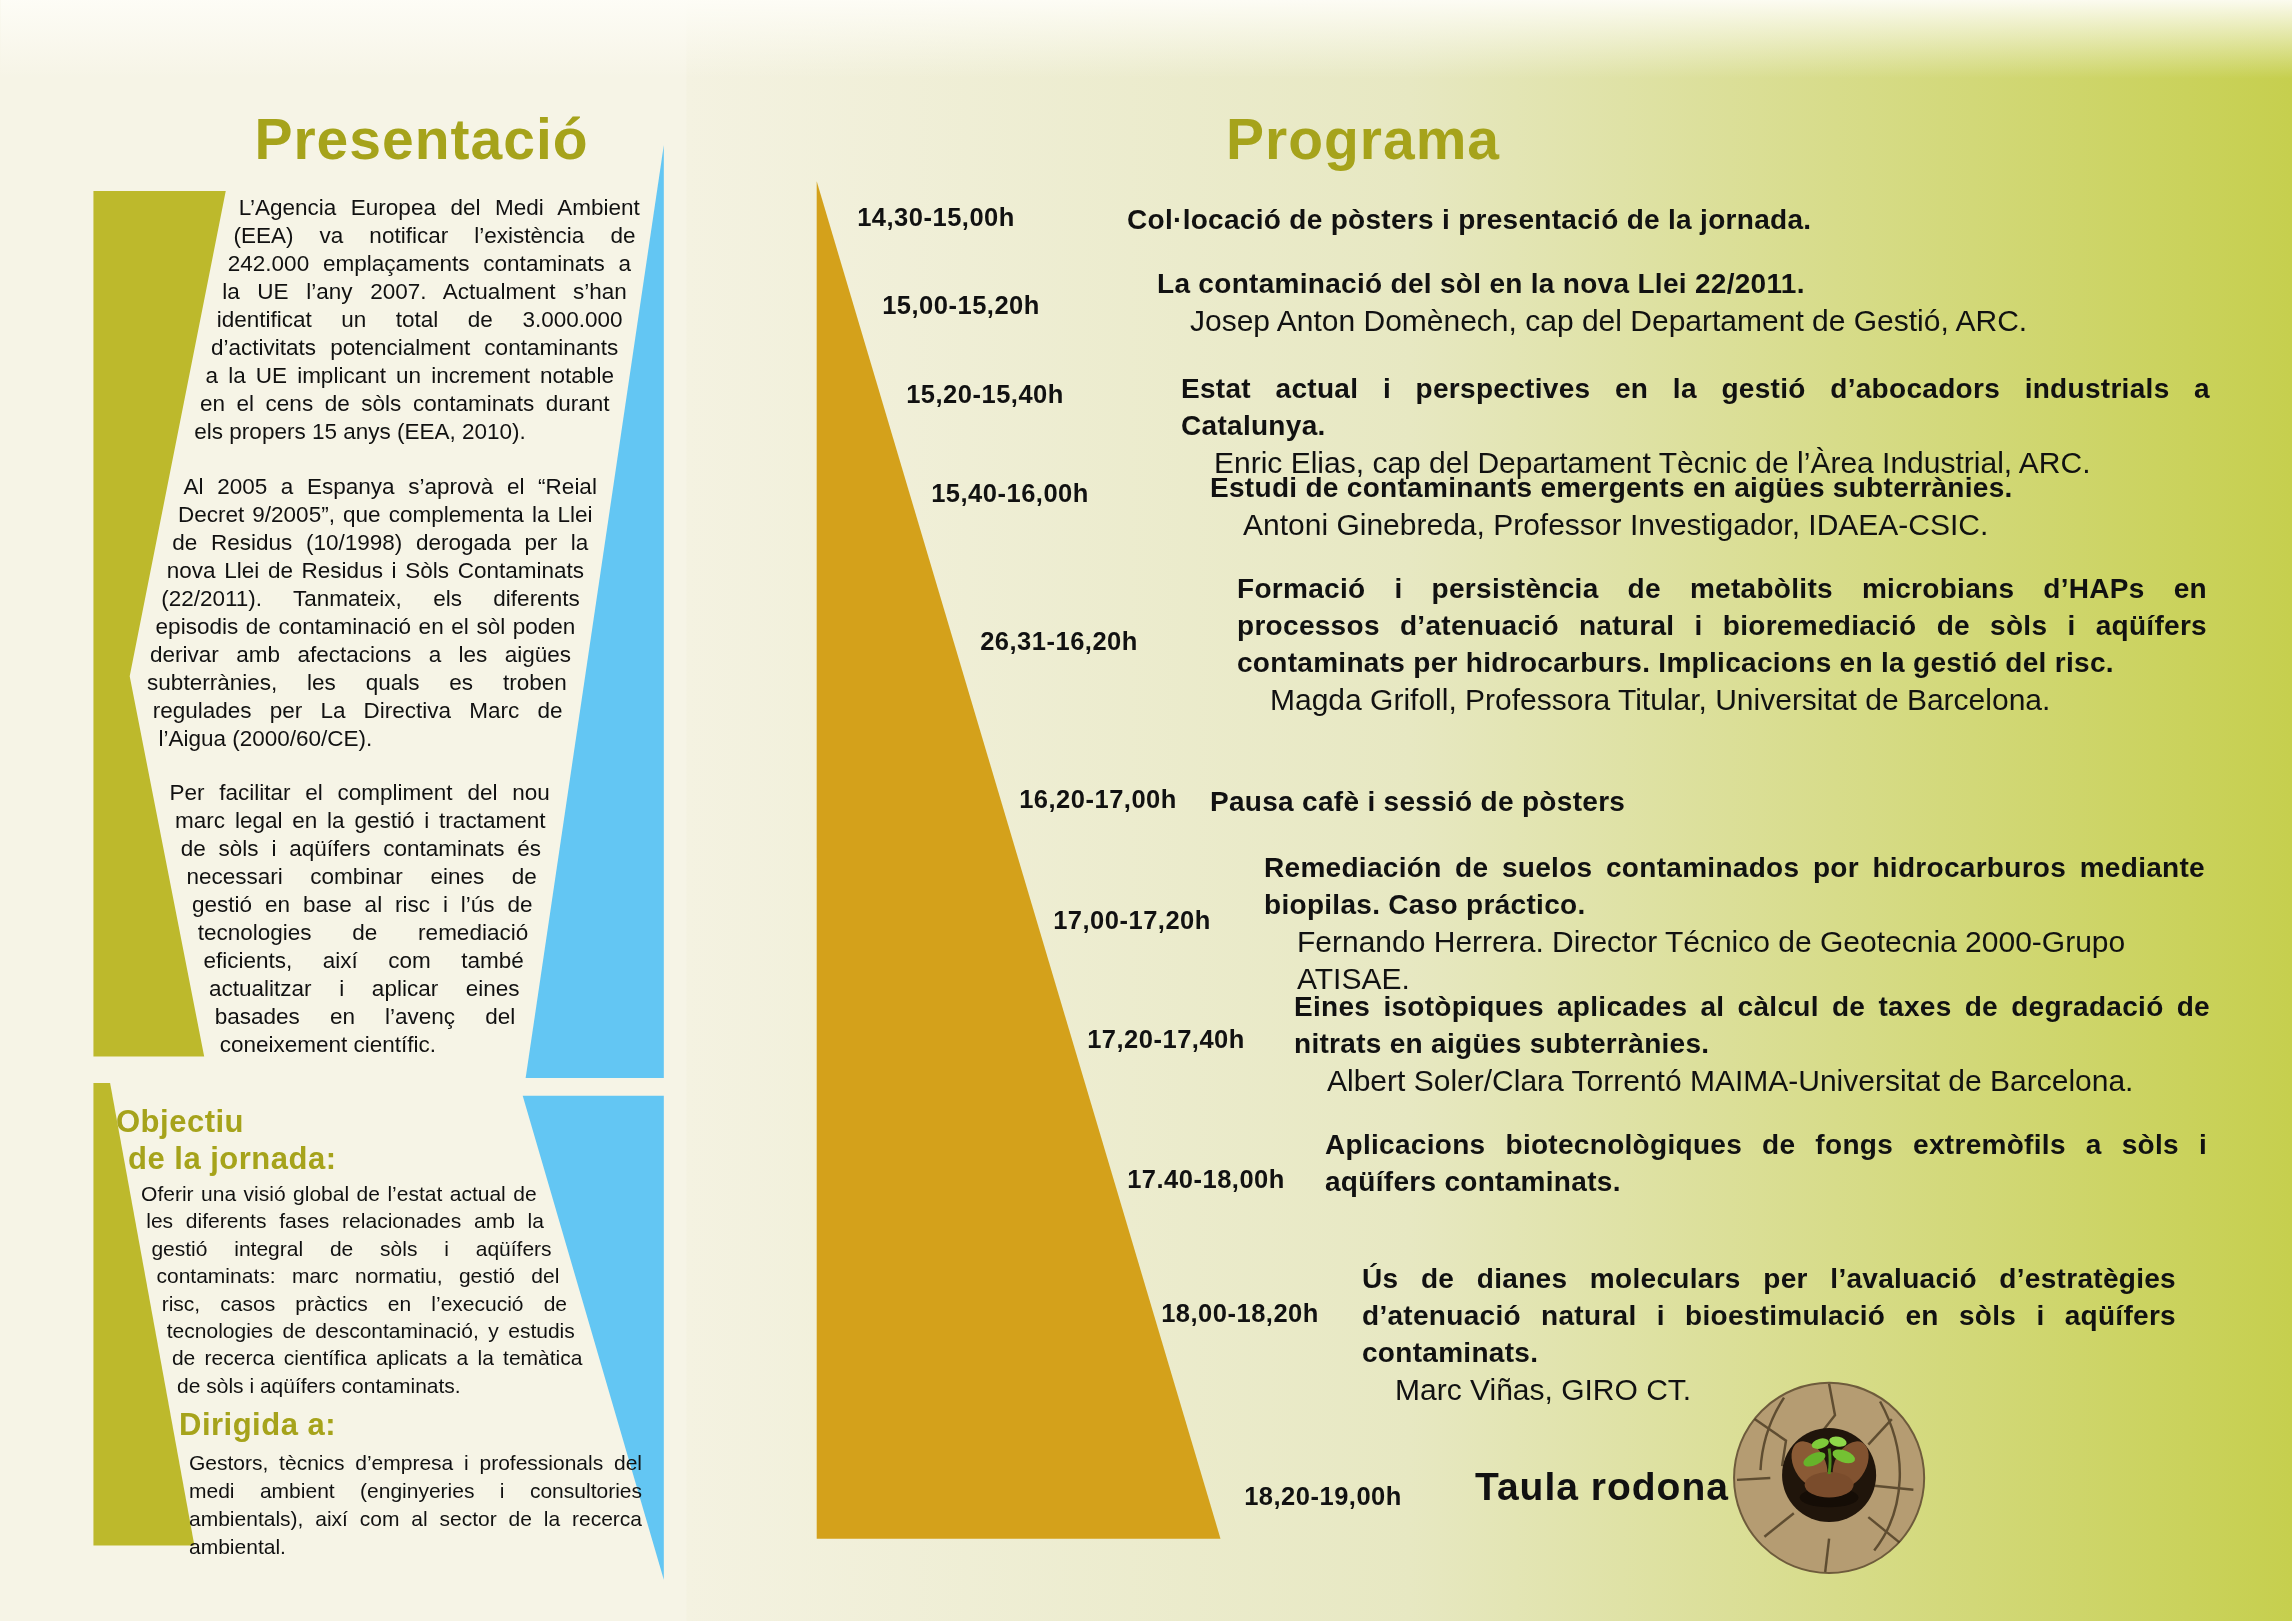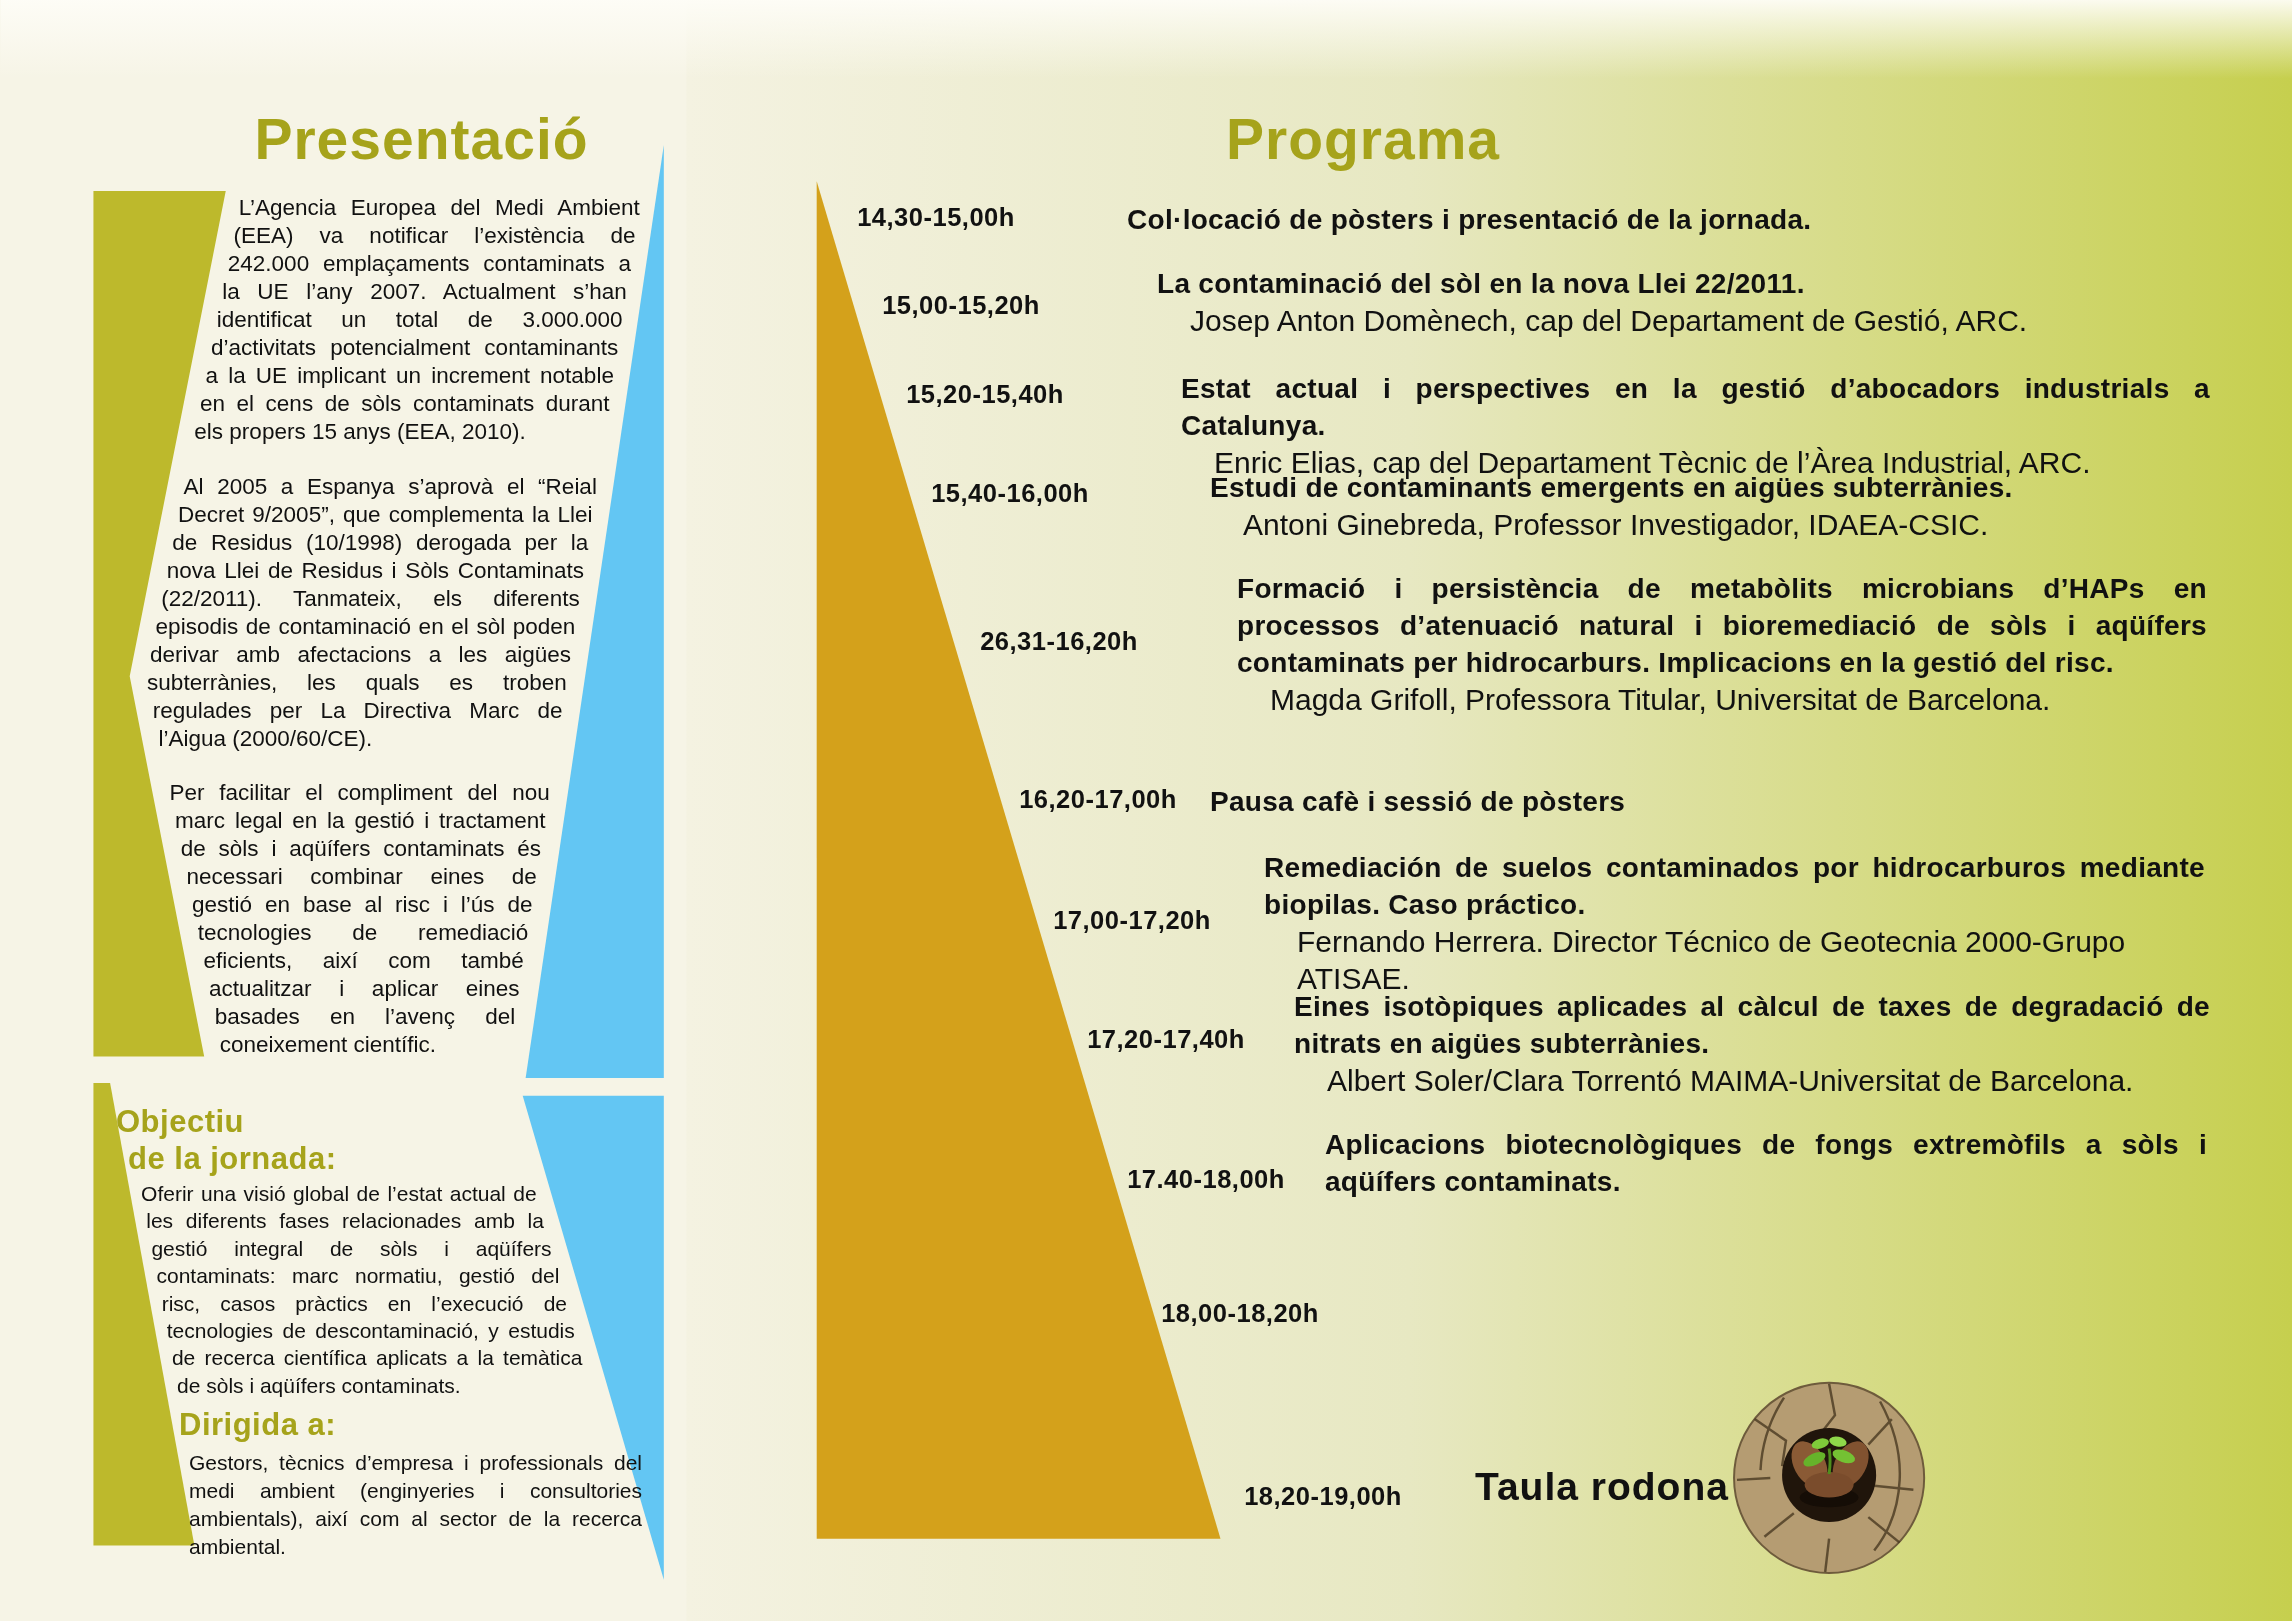--- a/index.html
+++ b/index.html
@@ -227,20 +227,22 @@
     <div class="row r9">
       <div class="time">17.40-18,00h</div>
       <div class="content">
           <div class="ttl">Aplicacions biotecnològiques de fongs extremòfils a sòls i aqüífers contaminats.</div>
         </div>
     </div>
 
     <div class="row r10">
       <div class="time">18,00-18,20h</div>
       <div class="content">
+          <div class="ttl">Ús de dianes moleculars per l’avaluació d’estratègies d’atenuació natural i bioestimulació en sòls i aqüífers contaminats.</div>
+      <div class="spk">Marc Viñas, GIRO CT.</div>
         </div>
     </div>
 
     <div class="row r11 taula">
       <div class="time">18,20-19,00h</div>
       <div class="content">
           <div class="ttl">Taula rodona</div>
       </div>
     </div>
 

